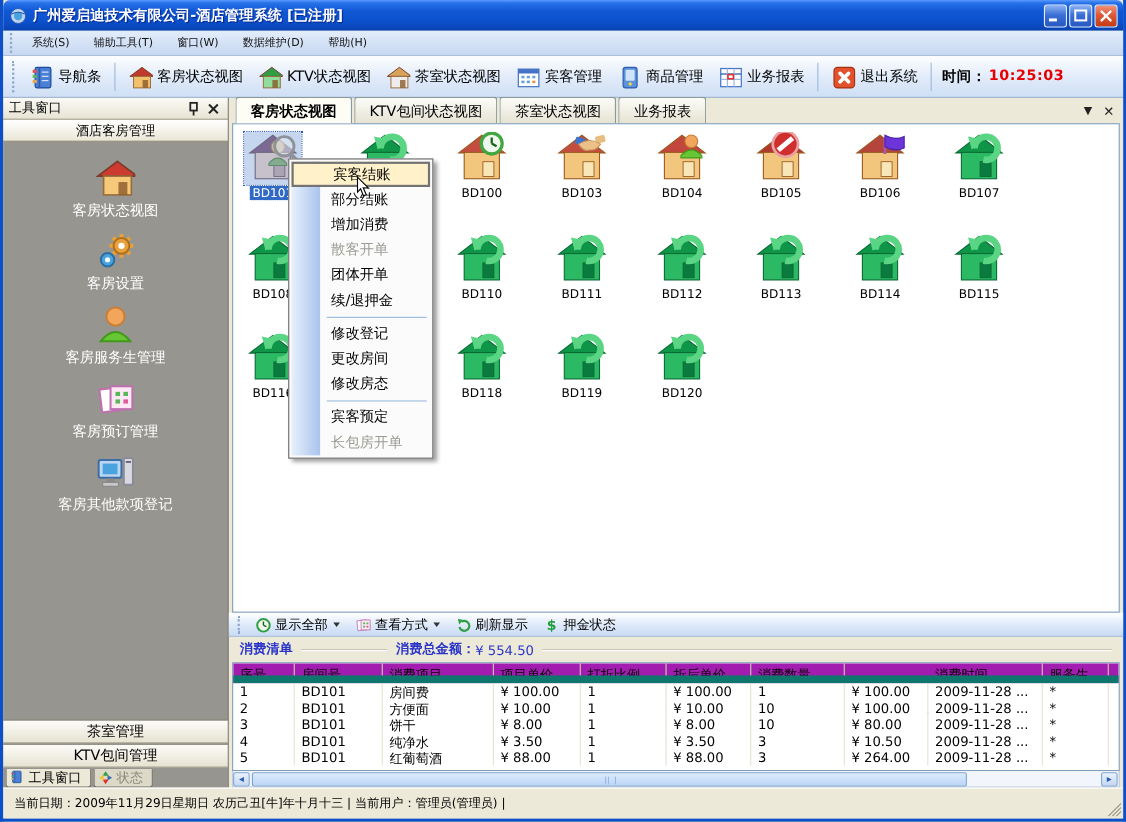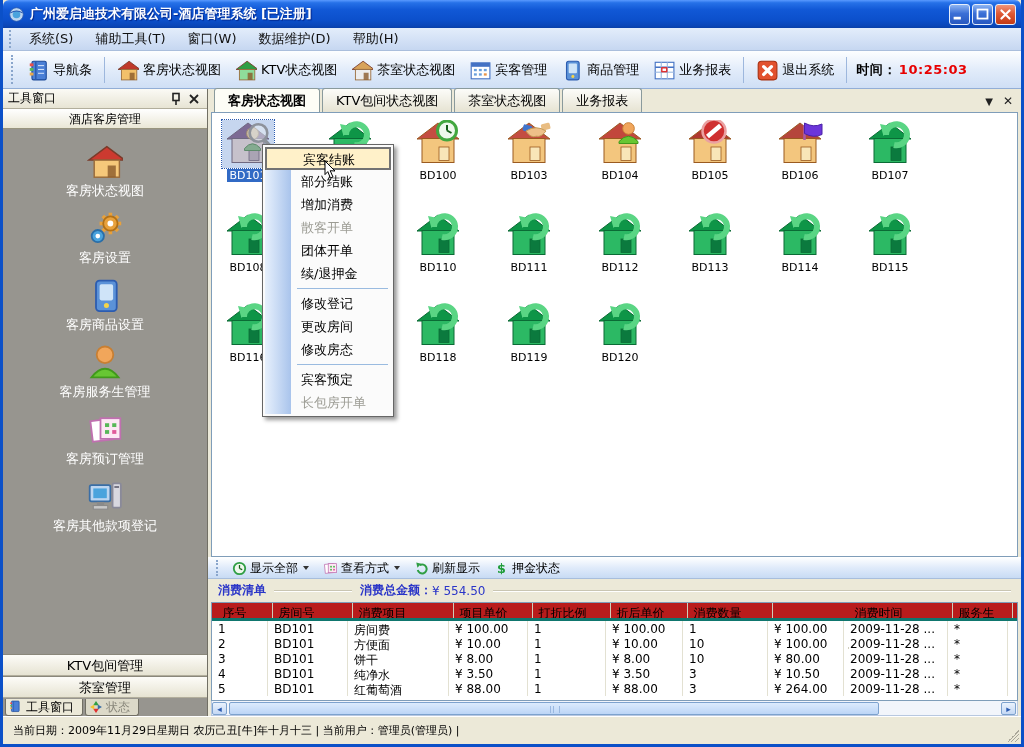--- a/index.html
+++ b/index.html
@@ -15,21 +15,21 @@
     color:#fff; font-weight:bold; font-size:13px; text-shadow:1px 1px 1px #00258a; }
   .title-icon { width:17px; height:17px; margin-right:5px; flex:none; }
   .titlebar .spacer { flex:1; }
   .winbtn { width:21px; height:21px; margin-left:2px; border:1px solid #e6eefb; border-radius:3px;
     background:linear-gradient(180deg,#8db4f2,#3b6fd6 45%,#2858c0); position:relative; cursor:default; }
   .winbtn.close { background:linear-gradient(180deg,#f09579,#de5936 45%,#c43a14); }
   .winbtn svg { position:absolute; inset:0; }
   
   .menubar { height:23px; flex:none; display:flex; align-items:center;
     background:linear-gradient(180deg,#e3edfb,#c6d7f1); border-bottom:1px solid #aabedc;
-    font-size:13px; padding-left:2px; }
+    font-size:10px; padding-left:2px; }
   .grip { width:5px; height:80%; margin:0 4px; border-left:2px dotted #8aa6cc; }
   .menu-item { padding:2px 11px; color:#111; }
   
   .toolbar { height:38px; flex:none; display:flex; align-items:center; padding:0 4px;
     background:linear-gradient(180deg,#fdfeff,#e2ecfa 50%,#cfdff5); border-bottom:1px solid #92aed6; font-size:13px; }
   .tbtn { display:flex; align-items:center; gap:4px; padding:4px 6px; border:1px solid transparent; border-radius:2px; white-space:nowrap; }
   .tbtn svg { width:22px; height:22px; flex:none; }
   .tsep { width:1px; height:26px; background:#9db7dd; margin:0 5px; flex:none; }
   .time-box { display:flex; align-items:center; font-weight:bold; padding-left:4px; letter-spacing:.5px;}
   .time-value { color:#e80000; margin-left:2px; font-size:13px; }
@@ -86,21 +86,21 @@
     background:linear-gradient(180deg,#fdfeff,#dfeafa 50%,#c8dbf4); border-top:1px solid #fff; border-bottom:1px solid #a8bedc; }
   .tbtn2 { display:flex; align-items:center; gap:3px; padding:18px 5px; font-size:12px; }
   .tbtn2 svg { width:15px; height:15px; }
   .dd-arrow { width:0; height:0; border-left:3.5px solid transparent; border-right:3.5px solid transparent; border-top:4px solid #333; margin-left:2px; }
   .summarybar { height:23px; flex:none; display:flex; align-items:center; padding:0 10px; color:#2a35c8; }
   .summarybar .t1 { font-weight:bold; }
   .gline { height:2px; border-top:1px solid #c9c5b2; border-bottom:1px solid #fff; }
   .gl1 { width:78px; margin:0 8px; } .gl2 { flex:1; margin-left:8px; }
   .tablewrap { flex:none; height:99px; margin:0 3px; background:#fff; border:1px solid #7f9db9; overflow:hidden; }
   .trow { display:flex; height:15px; }
-  .trow.head { height:18px; background:#b91c1c; border-bottom:3px solid #0f766e;justify-content:center; }
+  .trow.head { height:18px; background:#a21caf; border-bottom:7px solid #0f766e; }
   .tcell { padding:1px 0 0 6px; border-right:1px solid #e3e1d2; white-space:nowrap; overflow:hidden; flex:none; }
   .trow.head .tcell { border-right:1px solid #cfccba; padding-top:2px; }
   .hscroll { height:15px; flex:none; margin:0 3px; background:#f2f5fb; border:1px solid #b8c8e0; border-top:none;
     display:flex; align-items:center; position:relative; }
   .harrow { width:15px; height:13px; flex:none; background:linear-gradient(180deg,#eaf2fd,#c4d8f4); border:1px solid #7da2ce;
     border-radius:2px; color:#2a5ab0; font-size:9px; line-height:12px; text-align:center; font-weight:bold;}
   .hthumb { position:absolute; left:17px; width:650px; height:13px; border:1px solid #7da2ce; border-radius:2px;
     background:linear-gradient(180deg,#dcebfd,#bcd5f6); }
   .hthumb::after { content:""; position:absolute; left:50%; top:3px; width:8px; height:7px;
     border-left:1px solid #9ab8e0; border-right:1px solid #9ab8e0; margin-left:-4px;
@@ -279,28 +279,20 @@
               </g>
               <circle cx="13" cy="7.5" r="4" fill="#e8a13c" stroke="#b07018"></circle>
               <circle cx="13" cy="7.5" r="1.6" fill="#fff"></circle>
               <circle cx="6" cy="14.5" r="3.4" fill="#4aa3dd" stroke="#2a6ea8"></circle>
               <circle cx="6" cy="14.5" r="1.3" fill="#fff"></circle>
             </svg>
             <span class="lbl">客房设置</span>
           </div>
           <div class="sb-item">
             <svg viewBox="0 0 20 20">
-              <rect x="5" y="2" width="11.5" height="17" rx="2" fill="#5b92d8" stroke="#2c5cb0"></rect>
-              <rect x="7" y="4" width="7.5" height="9" rx="1" fill="#cfe4f8"></rect>
-              <circle cx="10.8" cy="15.8" r="1.4" fill="#f4d44a"></circle>
-            </svg>
-            <span class="lbl">客房商品设置</span>
-          </div>
-          <div class="sb-item">
-            <svg viewBox="0 0 20 20">
               <circle cx="10" cy="6" r="4.6" fill="#f1a65b" stroke="#c87f33"></circle>
               <path d="M2.5 18.5 q7.5 -9.5 15 0 z" fill="#67c633" stroke="#41991c"></path>
             </svg>
             <span class="lbl">客房服务生管理</span>
           </div>
           <div class="sb-item">
             <svg viewBox="0 0 20 20">
               <rect x="2.5" y="5" width="11" height="11.5" fill="#fff" stroke="#c070b0" transform="rotate(-7 8 10.5)"></rect>
               <rect x="7.5" y="4" width="11" height="11.5" fill="#fde8f4" stroke="#c070b0"></rect>
               <g fill="#58b858">
@@ -318,22 +310,22 @@
               <rect x="3.5" y="5.8" width="7.5" height="5.4" fill="#4aa3dd"></rect>
               <rect x="5.5" y="13.3" width="4" height="1.8" fill="#8a8a8a"></rect>
               <rect x="3.5" y="15.3" width="8" height="2" fill="#c8c8c8" stroke="#8a8a8a" stroke-width="0.6"></rect>
               <rect x="14.2" y="3" width="4.6" height="13.5" rx="0.8" fill="#d8d8e0" stroke="#8a8a9a"></rect>
               <line x1="15.2" y1="5" x2="17.8" y2="5" stroke="#6a6a7a"></line>
             </svg>
             <span class="lbl">客房其他款项登记</span>
           </div>
         </div>
       <div id="sidebar-sections">
+          <div class="sb-section">茶室管理</div>
           <div class="sb-section">KTV包间管理</div>
-          <div class="sb-section">茶室管理</div>
         </div>
       <div class="sb-tabs" id="sidebar-tabs">
           <div class="sb-tab">
             <svg viewBox="0 0 20 20">
               <rect x="3.5" y="1.5" width="11" height="15" rx="1.2" fill="#4a7fd6" stroke="#1d4a99"></rect>
               <line x1="6.5" y1="1.5" x2="6.5" y2="16.5" stroke="#2c5cb0"></line>
               <rect x="1.8" y="3.5" width="2.6" height="2.2" fill="#e8504a"></rect>
               <rect x="1.8" y="7" width="2.6" height="2.2" fill="#58b858"></rect>
               <rect x="1.8" y="10.5" width="2.6" height="2.2" fill="#e8a84a"></rect>
             </svg>

